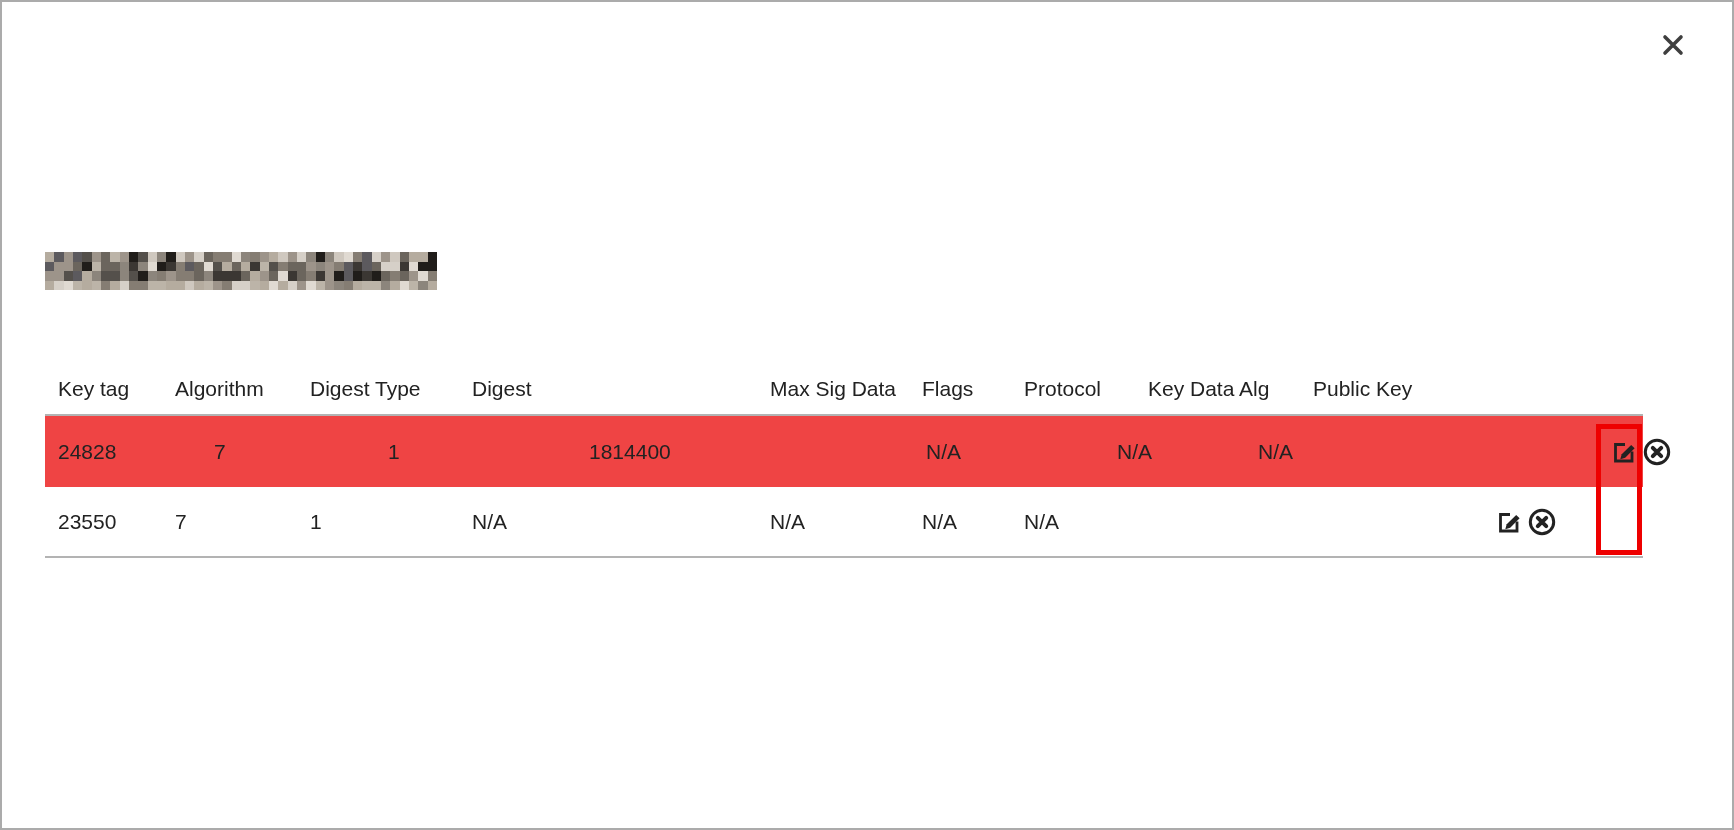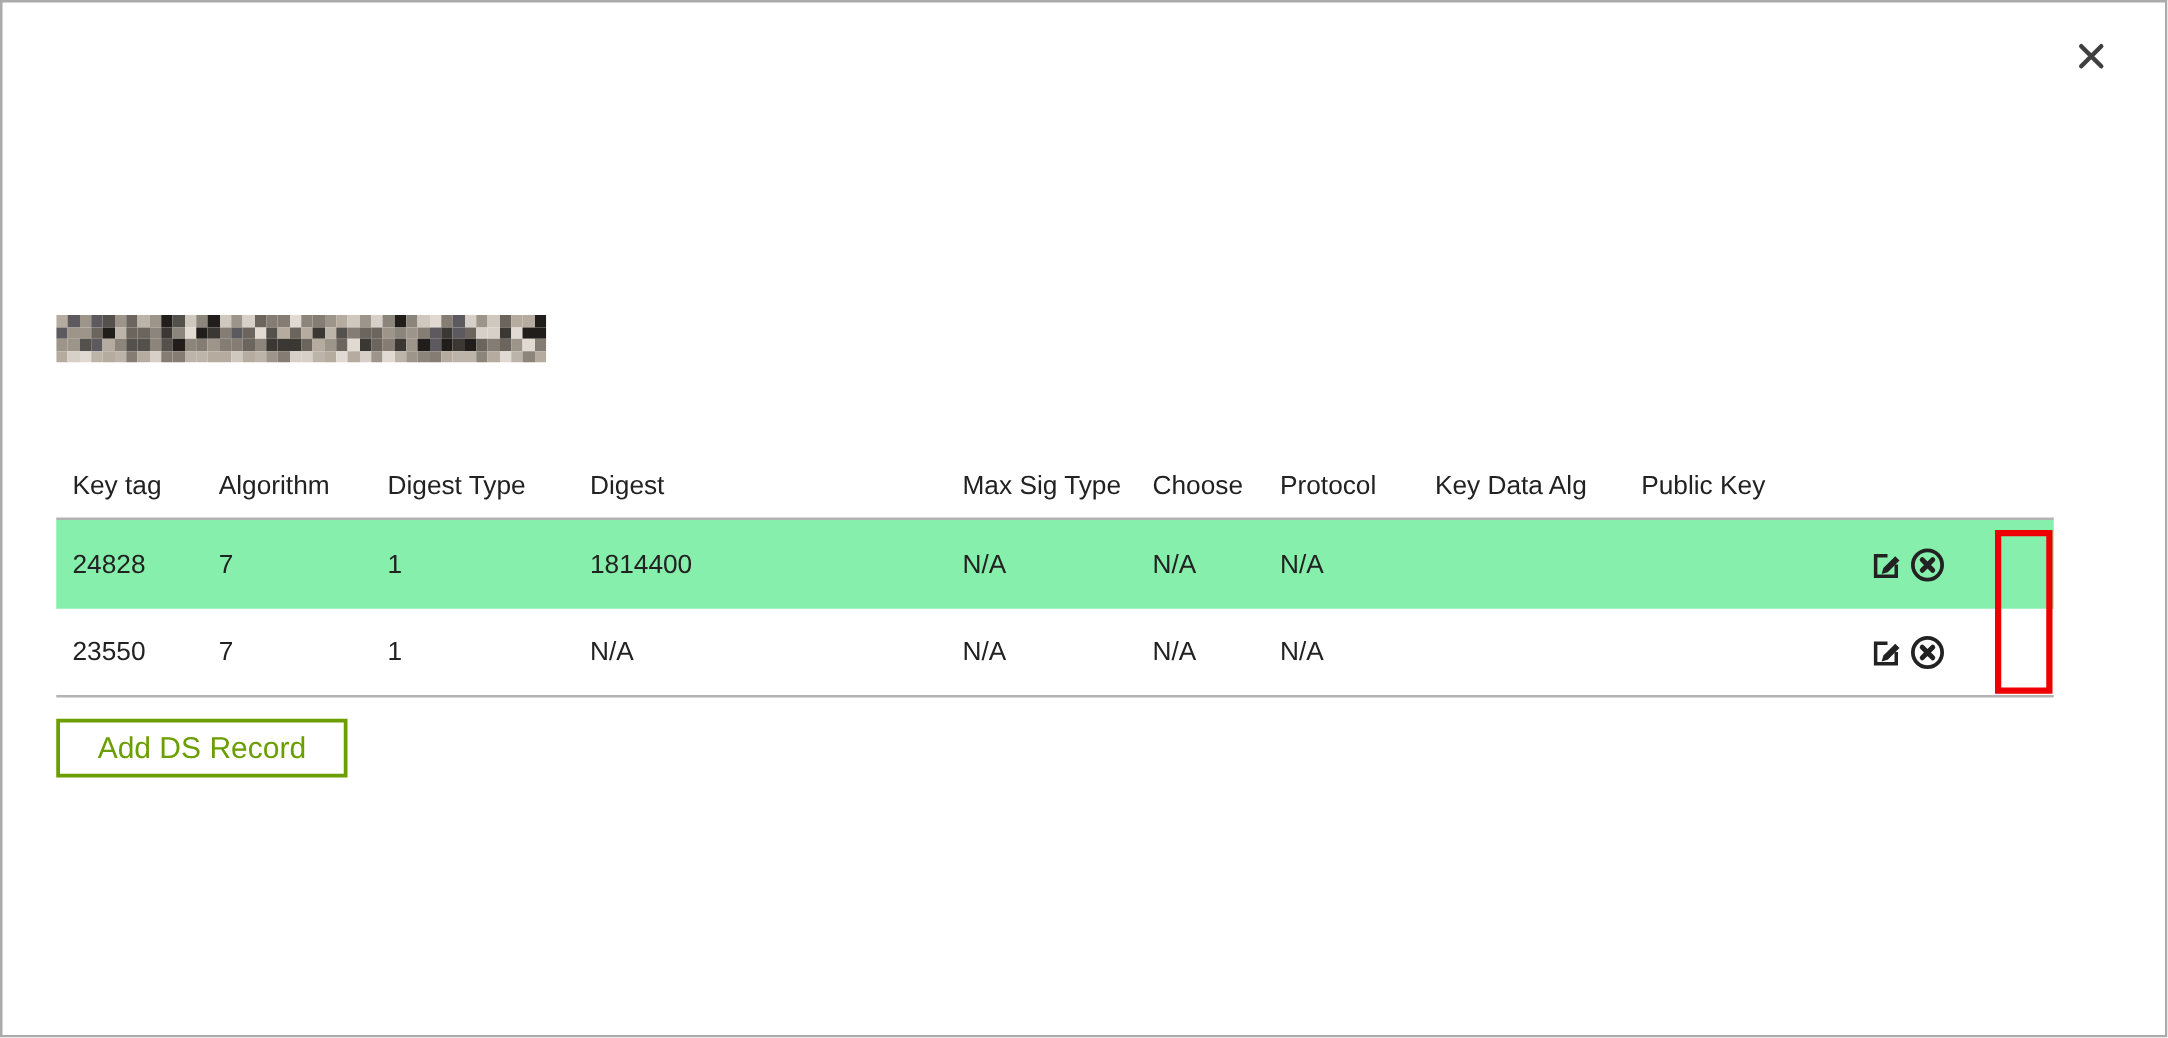--- a/index.html
+++ b/index.html
@@ -37,21 +37,21 @@
     position:absolute;left:43px;top:361px;width:1598px;
     font-size:21px;
   }
   .trow{
     display:grid;
     grid-template-columns:117px 135px 162px 298px 152px 102px 124px 165px 1fr 76px;
     align-items:center;
   }
   .thead{height:53px;border-bottom:2px solid #b3b3b3;color:#222;}
   .tbody-row{height:71px;}
-  .tbody-row.alt{background:#86efac;}
+  .tbody-row.alt{background:#ef4444;gap:39px;}
   .tbody-row.last{border-bottom:2px solid #b3b3b3;}
   .cell{padding-left:13px;white-space:nowrap;overflow:hidden;}
   .actions{
     display:flex;align-items:center;justify-content:flex-end;
     gap:6px;padding-right:10px;
   }
   .icon-btn{border:0;background:none;padding:0;cursor:pointer;display:flex;align-items:center;}
   .annotation-rect{
     position:absolute;left:1594px;top:422px;width:46px;height:131px;
     border:5px solid #ee0000;pointer-events:none;
@@ -265,22 +265,22 @@
     </div>
 
 
   <div class="ds-table">
 
     <div class="trow thead">
       <div class="cell">Key tag</div>
       <div class="cell">Algorithm</div>
       <div class="cell">Digest Type</div>
       <div class="cell">Digest</div>
-      <div class="cell">Max Sig Type</div>
-      <div class="cell">Choose</div>
+      <div class="cell">Max Sig Data</div>
+      <div class="cell">Flags</div>
       <div class="cell">Protocol</div>
       <div class="cell">Key Data Alg</div>
       <div class="cell">Public Key</div>
       <div class="cell"></div>
     </div>
 
     <div class="trow tbody-row alt">
       <div class="cell">24828</div>
       <div class="cell">7</div>
       <div class="cell">1</div>
@@ -335,16 +335,15 @@
             </svg>
           </span>
         </button>
       </div>
     </div>
 
   </div>
 
   <div class="annotation-rect"></div>
 
-  <button class="add-btn">Add DS Record</button>
 
 
 </div>
 
 </body></html>

